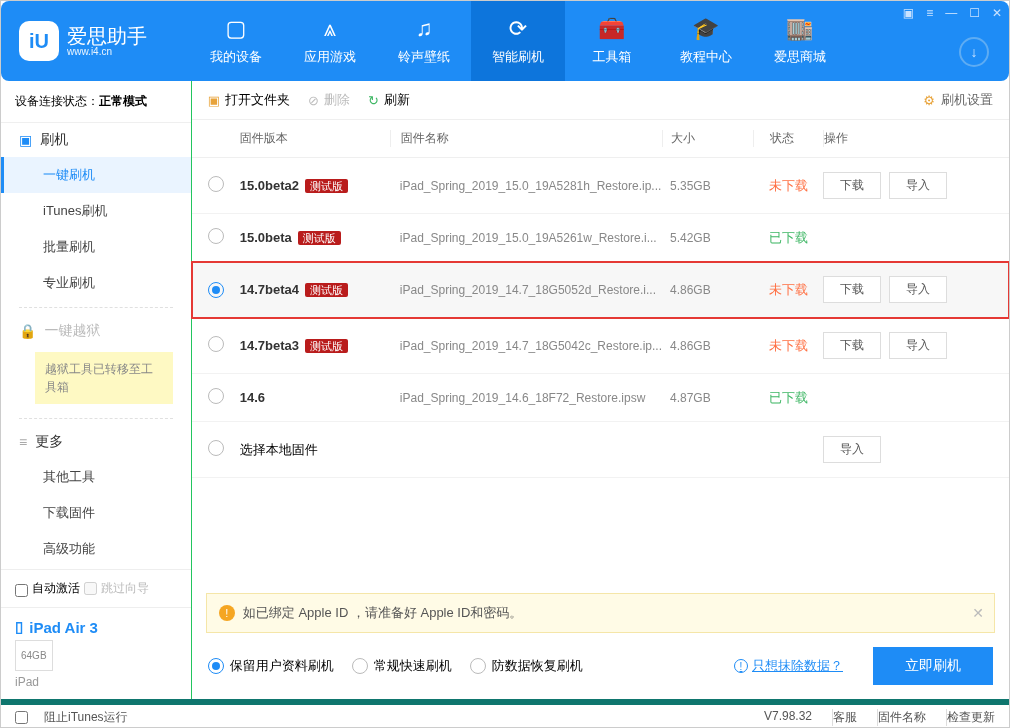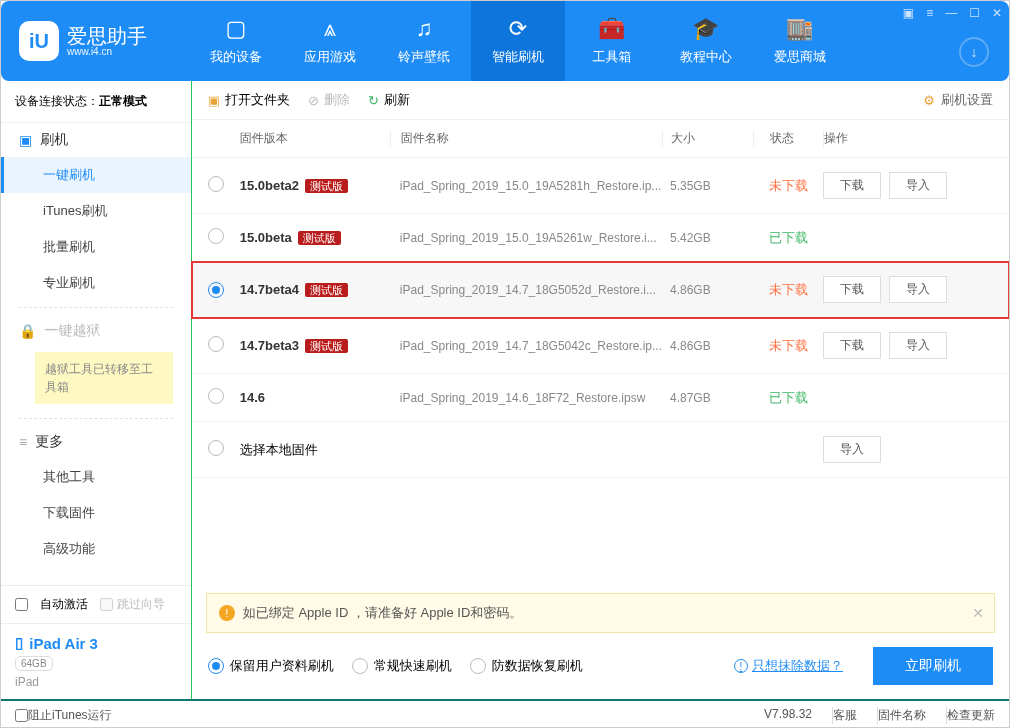--- a/index.html
+++ b/index.html
@@ -25,25 +25,25 @@
 .body { display: flex; height: 618px; }
 .sidebar { width: 228px; border-right: 1px solid #22c55e; display: flex; flex-direction: column; }
 .conn-status { font-size: 12px; padding: 12px 14px; border-bottom: 1px solid #efefef; }
 .side-head { display: flex; align-items: center; font-size: 14px; padding: 8px 18px; gap: 8px; color: #333; }
 .side-sub { font-size: 13px; padding: 9px 0 9px 42px; color: #444; cursor: pointer; }
 .side-sub.active { background: #eaf4ff; color: #1e8cf6; border-left: 3px solid #1e8cf6; padding-left: 39px; }
 .side-note { margin: 4px 18px 8px 34px; background: #fef9c3; color: #888; font-size: 12px; padding: 8px 10px; line-height: 1.5; }
 .side-div { border-top: 1px dashed #e0e0e0; margin: 6px 18px; }
 
 .sidebar-bottom { margin-top: auto; border-top: 1px solid #eee; }
-.auto-row { display: flex; align-items: center; gap: 12px; padding: 10px 14px; font-size: 12px; border-bottom: 1px solid #eee; }
+.auto-row { display: flex; align-items: flex-end; gap: 4px; padding: 10px 14px; font-size: 12px; border-bottom: 1px solid #eee; }
 .auto-row .sk { color: #bbb; display: flex; align-items: center; gap: 4px; }
 .device-row { padding: 10px 14px; font-size: 12px; }
 .device-name { color: #1e8cf6; font-size: 15px; font-weight: bold; display: flex; align-items: center; gap: 6px; }
-.badge-cap { display: inline-block; border: 1px solid #ddd; border-radius: 5px; font-size: 10px; padding: 1px 5px; color: #888; margin-top: 4px; }
+.badge-cap { display: inline-block; border: 1px solid #ddd; border-radius: 0; font-size: 10px; padding: 9px 5px; color: #888; margin-top: 4px; }
 .device-type { color: #999; padding-top: 4px; }
 
 
 .main { flex: 1; display: flex; flex-direction: column; position: relative; }
 .toolbar { display: flex; align-items: center; padding: 10px 16px; font-size: 13px; border-bottom: 1px solid #efefef; gap: 18px; }
 .tb-item { display: flex; align-items: center; gap: 5px; cursor: pointer; }
 .tb-yellow { color: #e8a33a; }
 .tb-disabled { color: #bbb; }
 .tb-green { color: #3fb765; }
 .tb-right { margin-left: auto; display: flex; align-items: center; gap: 6px; color: #666; }
@@ -77,21 +77,21 @@
 .notice-x { position: absolute; right: 10px; color: #bbb; cursor: pointer; font-size: 14px; }
 .warn-circ { width: 16px; height: 16px; background: #f5a623; color: #fff; border-radius: 50%; display: inline-flex; align-items: center; justify-content: center; font-size: 11px; margin-right: 8px; }
 
 .flash-bar { display: flex; align-items: center; padding: 14px 16px; font-size: 13px; gap: 18px; }
 .radio-lbl { display: flex; align-items: center; gap: 6px; }
 .link-blue { color: #1e8cf6; text-decoration: underline; margin-left: auto; display: flex; align-items: center; gap: 4px; }
 .info-c { width: 14px; height: 14px; border: 1px solid #1e8cf6; border-radius: 50%; color: #1e8cf6; font-size: 10px; display: inline-flex; align-items: center; justify-content: center; }
 .btn-primary { background: #1e8cf6; color: #fff; border: none; padding: 10px 32px; font-size: 14px; cursor: pointer; margin-left: 12px; }
 
 
-.footer { height: 30px; border-top: 2px solid #0f766e; display: flex; align-items: center; font-size: 12px; padding: 0 14px; color: #555; }
+.footer { height: 30px; border-top: 6px solid #0f766e; display: flex; align-items: center; font-size: 12px; padding: 0 14px; color: #555; gap: 16px; }
 .footer .right { margin-left: auto; display: flex; gap: 20px; }
 .footer .sep { border-left: 1px solid #ddd; padding-left: 0; }
 
 input[type=checkbox] { width: 13px; height: 13px; }
 </style>
 </head>
 <body>
 
 <div class="window-icons">
   <span>▣</span>

